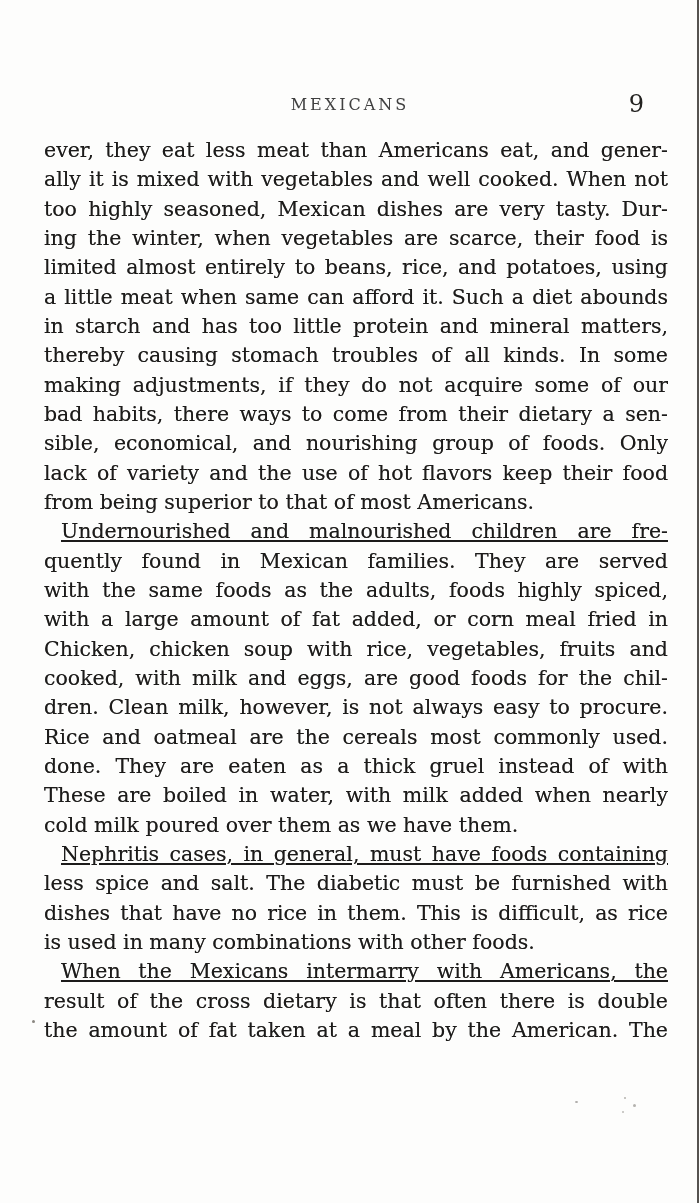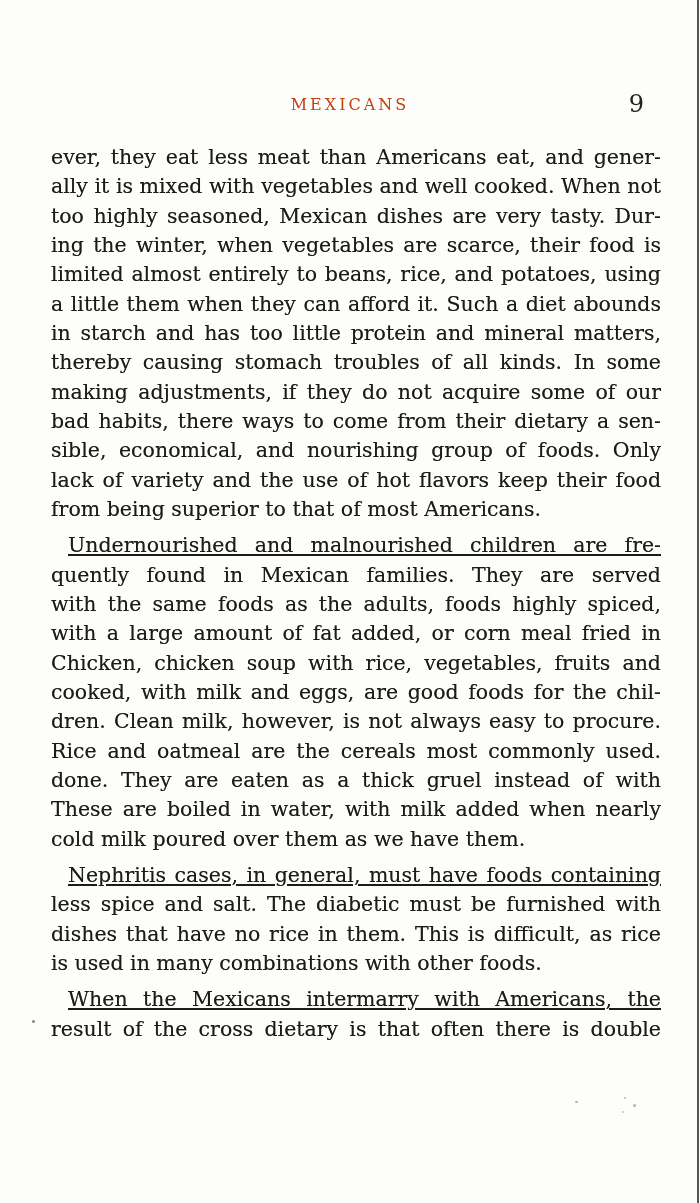--- a/index.html
+++ b/index.html
@@ -19,39 +19,39 @@
     color: #1c1b1a;
   }
   .running-title {
     position: absolute;
     top: 95px;
     left: 0;
     width: 700px;
     text-align: center;
     font-size: 16px;
     letter-spacing: 3px;
-    color: #c2410c;
+    color: #404040;
   }
   .page-number {
     position: absolute;
     top: 90px;
     right: 56px;
     font-size: 24px;
     color: #232220;
   }
   .text-block {
     position: absolute;
     top: 136px;
     left: 44px;
     width: 624px;
     font-size: 20.5px;
     color: #1c1b1a;
     text-shadow: 0 0 0.4px rgba(20,18,15,0.55);
   }
-  .paragraph { margin: 7px; }
+  .paragraph { margin: 0; }
   .line {
     line-height: 29.33px;
     height: 29.33px;
     text-align: justify;
     text-align-last: justify;
     white-space: normal;
     overflow: hidden;
   }
   .line.indent { padding-left: 17px; text-decoration: underline; }
   .line.no-justify { text-align-last: left; }
@@ -83,21 +83,21 @@
 
   <div class="page-number">9</div>
 
   <div class="text-block">
       <div class="paragraph">
         <div class="line">ever, they eat less meat than Americans eat, and gener-</div>
         <div class="line">ally it is mixed with vegetables and well cooked. When not</div>
         <div class="line">too highly seasoned, Mexican dishes are very tasty. Dur-</div>
         <div class="line">ing the winter, when vegetables are scarce, their food is</div>
         <div class="line">limited almost entirely to beans, rice, and potatoes, using</div>
-        <div class="line">a little them when they can afford it. Such a diet abounds</div>
+        <div class="line">a little meat when same can afford it. Such a diet abounds</div>
         <div class="line">in starch and has too little protein and mineral matters,</div>
         <div class="line">thereby causing stomach troubles of all kinds. In some</div>
         <div class="line">making adjustments, if they do not acquire some of our</div>
         <div class="line">bad habits, there ways to come from their dietary a sen-</div>
         <div class="line">sible, economical, and nourishing group of foods. Only</div>
         <div class="line">lack of variety and the use of hot flavors keep their food</div>
         <div class="line no-justify">from being superior to that of most Americans.</div>
       </div>
       <div class="paragraph">
         <div class="line indent">Undernourished and malnourished children are fre-</div>
@@ -114,20 +114,21 @@
       </div>
       <div class="paragraph">
         <div class="line indent">Nephritis cases, in general, must have foods containing</div>
         <div class="line">less spice and salt. The diabetic must be furnished with</div>
         <div class="line">dishes that have no rice in them. This is difficult, as rice</div>
         <div class="line no-justify">is used in many combinations with other foods.</div>
       </div>
       <div class="paragraph">
         <div class="line indent">When the Mexicans intermarry with Americans, the</div>
         <div class="line">result of the cross dietary is that often there is double</div>
+        <div class="line">the amount of fat taken at a meal by the American. The</div>
       </div>
     </div>
 
   <div class="scan-edge-line"></div>
   <div class="scan-speck speck-1"></div>
   <div class="scan-speck speck-2"></div>
   <div class="scan-speck speck-3"></div>
   <div class="scan-speck speck-4"></div>
   <div class="scan-speck speck-5"></div>
 

